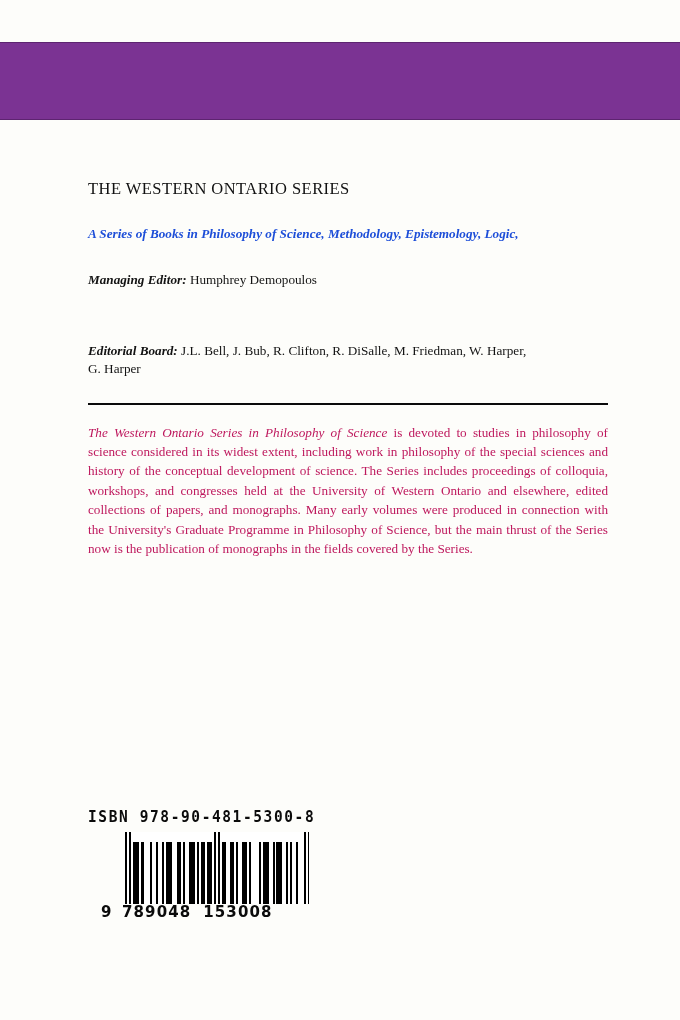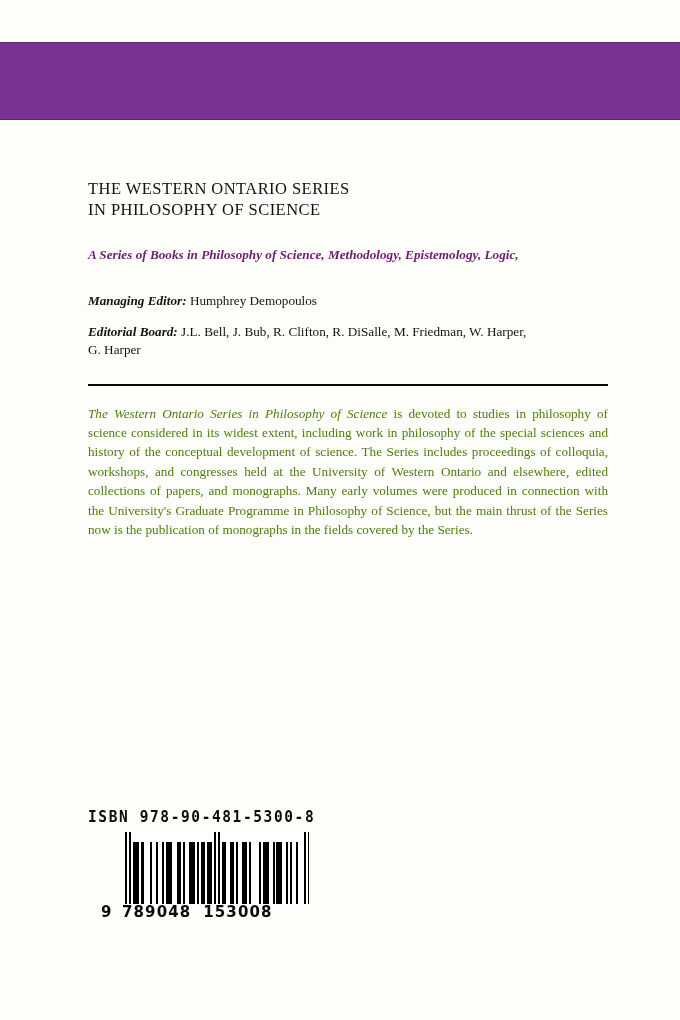--- a/index.html
+++ b/index.html
@@ -55,21 +55,21 @@
     white-space: nowrap;
   }
 
   .series-subtitle {
     margin: 0;
     padding-top: 26px;
     font-style: italic;
     font-weight: bold;
     font-size: 13.2px;
     line-height: 18.5px;
-    color: #701a75;
+    color: #1d4ed8;
   }
   .series-subtitle .line {
     display: block;
     white-space: nowrap;
   }
 
   .editor-line {
     margin: 0;
     padding-top: 27px;
     font-size: 13.2px;
@@ -93,35 +93,36 @@
     font-style: italic;
     font-weight: bold;
   }
   .board-block .row {
     display: block;
     white-space: nowrap;
   }
   .board-block .row.j {
     display: flex;
     justify-content: space-between;
+    margin-top: 40px;
   }
 
   .divider {
     margin-top: 24px;
     width: 520px;
     height: 2px;
     background: #0a0a0a;
   }
 
   .blurb {
     margin: 0;
     padding-top: 18px;
     font-size: 13.2px;
     line-height: 19.4px;
-    color: #4d7c0f;
+    color: #be185d;
     text-align: justify;
     text-justify: inter-word;
   }
   .blurb .ital {
     font-style: italic;
   }
 
   
   .isbn-area {
     position: absolute;
@@ -212,21 +213,20 @@
 <body>
 
 <div class="page">
 
   <div class="header-band"></div>
 
   <div class="content">
 
     <h1 class="series-title">
       <span class="line">THE WESTERN ONTARIO SERIES</span>
-      <span class="line">IN PHILOSOPHY OF SCIENCE</span>
     </h1>
 
     <p class="series-subtitle">
       <span class="line">A Series of Books in Philosophy of Science, Methodology, Epistemology, Logic,</span>
     </p>
 
     <p class="editor-line">
       <span class="lbl">Managing Editor:</span>
       <span>Humphrey Demopoulos</span>
     </p>

